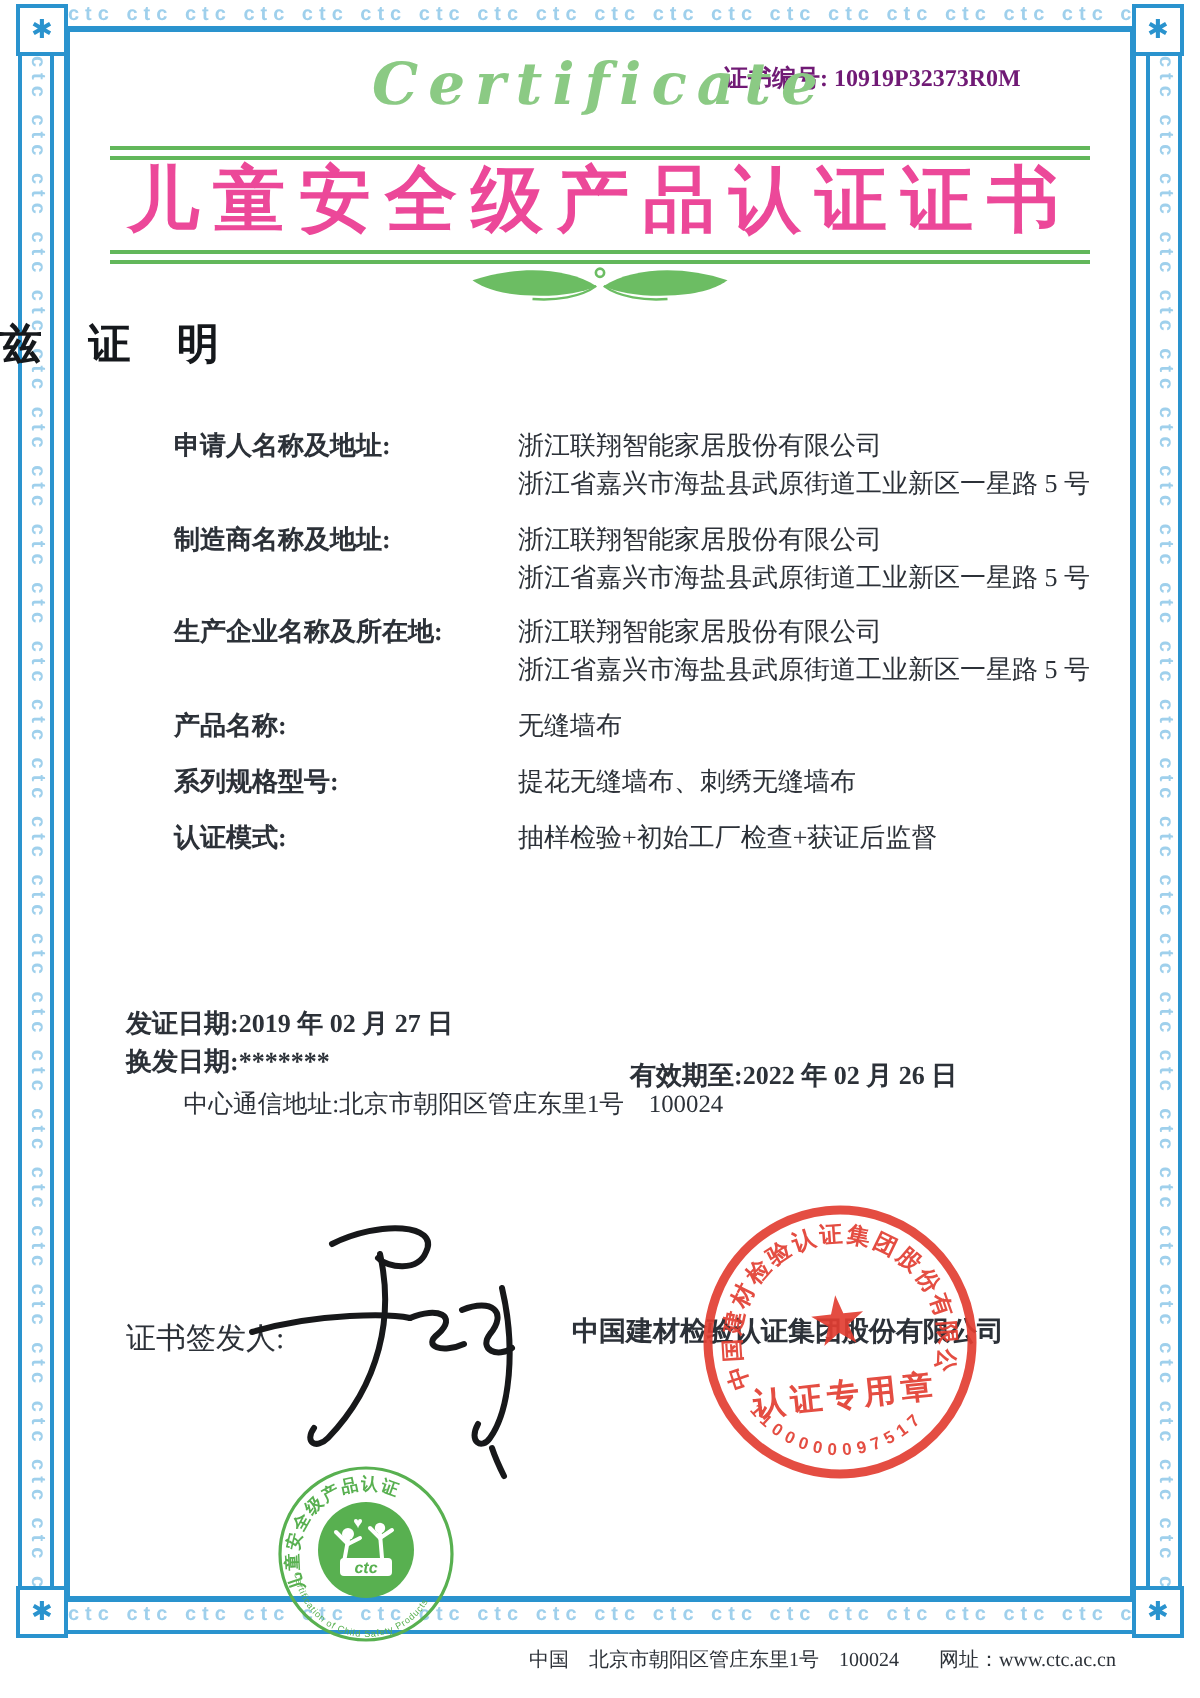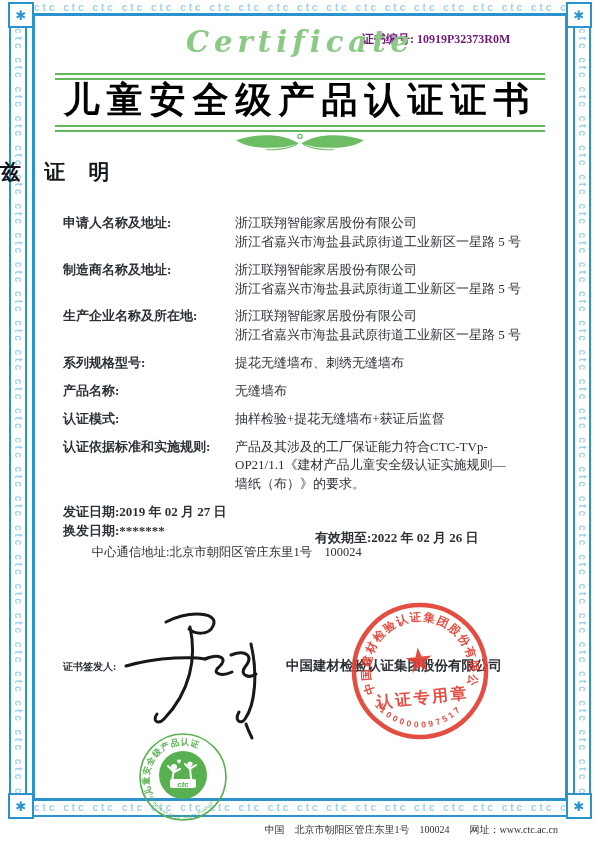--- a/index.html
+++ b/index.html
@@ -21,42 +21,42 @@
   .frame{position:absolute;left:32px;top:13px;right:32px;bottom:48px;border:3px solid #2a93ce;}
 
   
   .cert-no{position:absolute;top:31px;left:362px;font-size:12px;font-weight:bold;color:#701a75;z-index:3;}
   .script-title{position:absolute;top:28px;left:0;right:0;text-align:center;z-index:3;
         font-family:"DejaVu Serif",serif;font-style:italic;font-weight:bold;font-size:29px;
         color:#8bca84;letter-spacing:5px;line-height:1;}
   .rule{position:absolute;left:55px;right:55px;height:3px;border-top:2px solid #62b75b;border-bottom:2px solid #62b75b;z-index:2;}
   .rule-a{top:73px;} .rule-b{top:125px;}
   .main-title{position:absolute;top:81px;left:0;right:0;text-align:center;font-size:36px;font-weight:bold;
-        color:#000000;letter-spacing:7px;line-height:1.1;z-index:3;}
+        color:#ec4899;letter-spacing:7px;line-height:1.1;z-index:3;}
   .flourish{position:absolute;top:131px;left:225px;width:150px;height:22px;z-index:3;}
   .attest{position:absolute;top:158px;left:0;right:0;text-align:left;font-size:21px;font-weight:bold;
         color:#15181c;letter-spacing:9px;}
 
   
   .fields{position:absolute;top:214px;left:63px;right:48px;}
   .field-row{display:flex;margin-bottom:9px;font-size:13px;line-height:1.45;}
-  .field-label{width:172px;flex-shrink:0;font-weight:bold;}
+  .field-label{width:172px;flex-shrink:0;font-weight:bold;margin-left:24px;}
   .field-value{flex:1;}
 
   
   .date-line{position:absolute;font-size:13px;font-weight:bold;}
   .issue{top:503px;left:63px;} .valid{top:529px;left:315px;} .reissue{top:522px;left:63px;}
 
   
   .notice{position:absolute;top:542px;left:62px;right:45px;font-size:12.4px;line-height:1.55;text-align:justify;}
   .notice-para{text-indent:2em;}
   .notice-addr{margin-left:2.4em;margin-top:1px;}
 
   
-  .signer-label{position:absolute;top:660px;left:63px;font-size:10px;font-weight:bold;z-index:2;}
+  .signer-label{position:absolute;top:660px;left:63px;font-size:15px;font-weight:normal;z-index:2;}
   .company{position:absolute;top:657px;left:286px;font-size:13.5px;font-weight:bold;z-index:2;}
   .signature{position:absolute;left:100px;top:606px;z-index:3;}
   .seal{position:absolute;left:338px;top:599px;z-index:3;opacity:.92;}
   .logo{position:absolute;left:127px;top:731px;z-index:3;}
 
   
   .footer{position:absolute;bottom:12px;left:0;right:42px;text-align:right;font-size:10px;color:#2c3138;padding-left:24px;}
 </style>
 </head>
 <body>
@@ -106,43 +106,35 @@
       </div>
     </div>
     <div class="field-row">
       <div class="field-label">生产企业名称及所在地:</div>
       <div class="field-value">
         <div>浙江联翔智能家居股份有限公司</div>
         <div>浙江省嘉兴市海盐县武原街道工业新区一星路 5 号</div>
       </div>
     </div>
     <div class="field-row">
+      <div class="field-label">产品名称:</div>
+      <div class="field-value">
+        <div>无缝墙布</div>
+      </div>
+    </div>
+    <div class="field-row">
       <div class="field-label">系列规格型号:</div>
       <div class="field-value">
         <div>提花无缝墙布、刺绣无缝墙布</div>
       </div>
     </div>
     <div class="field-row">
-      <div class="field-label">产品名称:</div>
-      <div class="field-value">
-        <div>无缝墙布</div>
-      </div>
-    </div>
-    <div class="field-row">
       <div class="field-label">认证模式:</div>
       <div class="field-value">
-        <div>抽样检验+提花无缝墙布+获证后监督</div>
-      </div>
-    </div>
-    <div class="field-row">
-      <div class="field-label">认证依据标准和实施规则:</div>
-      <div class="field-value">
-        <div>产品及其涉及的工厂保证能力符合CTC-TVp-</div>
-        <div>OP21/1.1《建材产品儿童安全级认证实施规则—</div>
-        <div>墙纸（布）》的要求。</div>
+        <div>抽样检验+初始工厂检查+获证后监督</div>
       </div>
     </div>
   </div>
 
   <div class="date-line issue">
     <span>发证日期:</span><span>2019 年 02 月 27 日</span>
   </div>
   <div class="date-line valid">
     <span>有效期至:</span><span>2022 年 02 月 26 日</span>
   </div>

